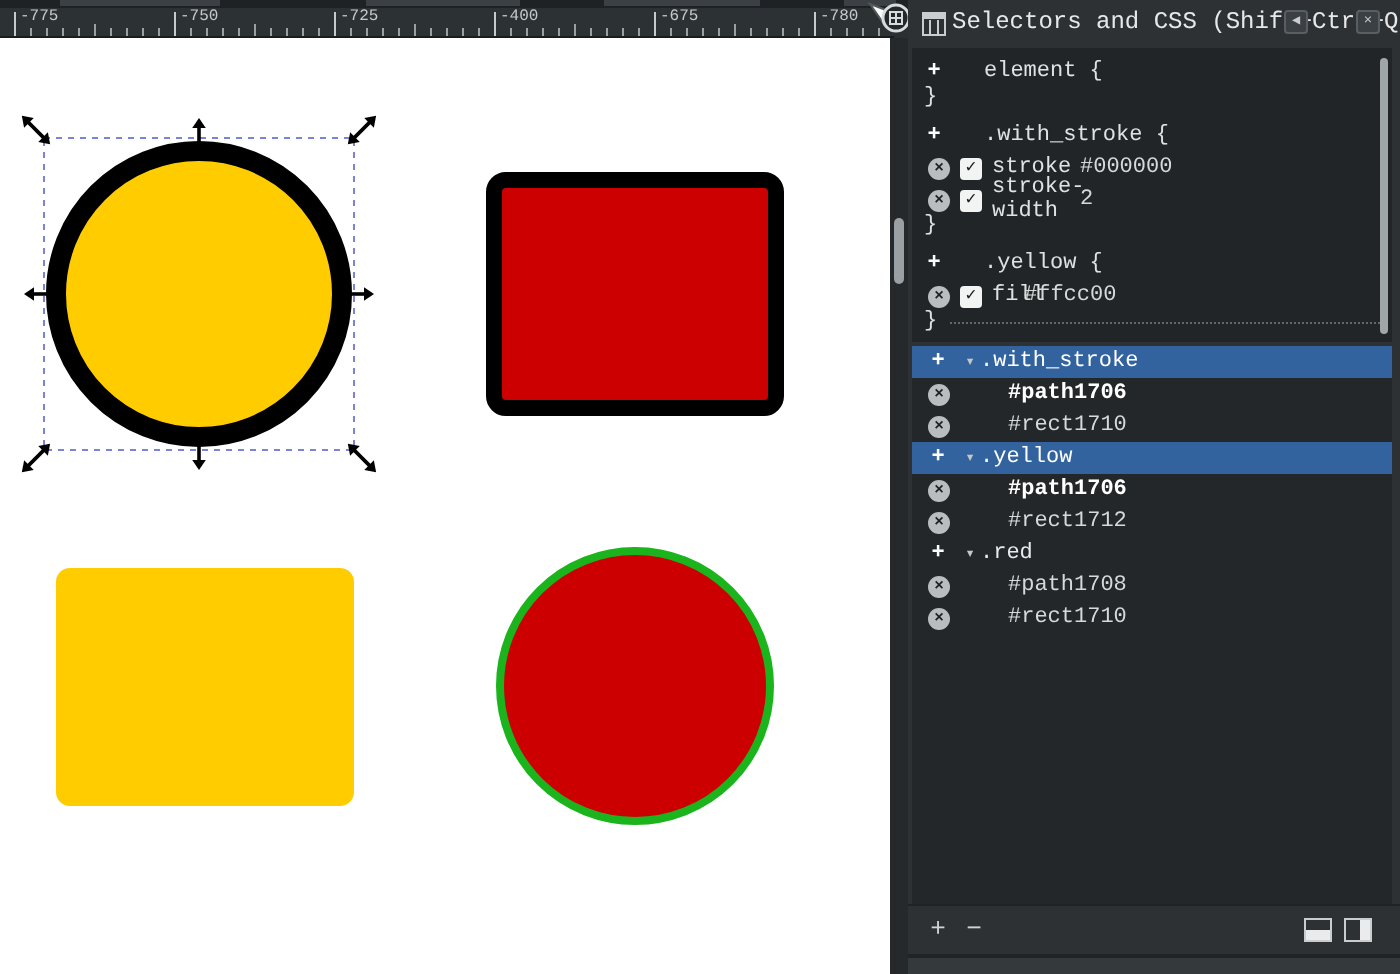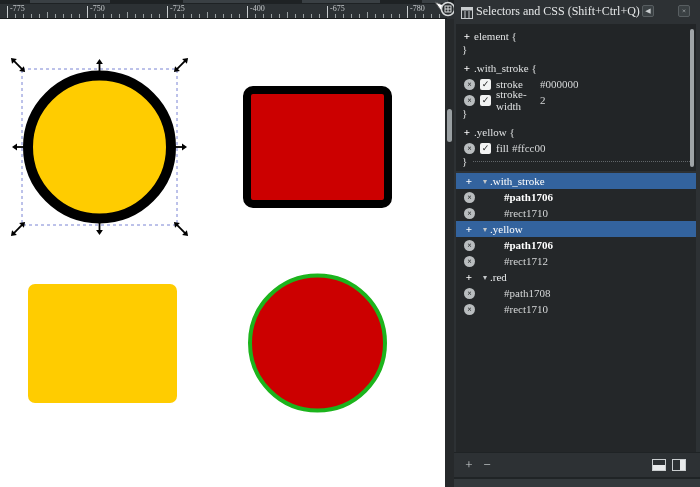--- a/index.html
+++ b/index.html
@@ -1,17 +1,17 @@
 <!DOCTYPE html>
 <html><head>
 <meta charset="utf-8">
 <style>
   html,body{margin:0;padding:0;}
   .app{position:relative;width:700px;height:487px;background:#2b2f32;overflow:hidden;
-       font-family:Liberation Serif, serif;-webkit-font-smoothing:antialiased;}
+       font-family:Liberation Mono, monospace;-webkit-font-smoothing:antialiased;}
   
   .canvas-wrap{position:absolute;left:0;top:0;width:454px;height:487px;}
   .topstrip{position:absolute;left:0;top:0;width:454px;height:4px;background:#1e2224;}
   .topstrip .seg{position:absolute;top:0;height:3px;background:#3a4044;}
   .ruler{position:absolute;left:0;top:4px;width:447px;height:14px;background:#2c3134;border-bottom:1px solid #191c1d;}
   .ruler .tick{position:absolute;bottom:0;width:1px;background:#9aa0a2;}
   .ruler .tick.major{height:12px;background:#c6cacc;}
   .ruler .tick.mid{height:6px;}
   .ruler .tick.minor{height:4px;}
   .ruler .rlabel{position:absolute;top:0px;font-size:8px;color:#c6cacc;letter-spacing:0px;}
@@ -27,21 +27,21 @@
            font-size:7px;line-height:11px;text-align:center;box-sizing:border-box;}
   .hdr-btn.dock{position:absolute;right:46px;top:5px;}
   .hdr-btn.close{position:absolute;right:10px;top:5px;}
   .editor{position:absolute;left:2px;top:24px;width:240px;height:147px;background:#222527;overflow:hidden;}
   .edrow{display:flex;align-items:center;height:14px;font-size:11px;color:#dfe1e2;}
   .edrow.sel{margin-top:6px;}
   .edrow.first{margin-top:5px;}
   .edrow.close-row{height:12px;}
   .edrow.prop{margin-top:2px;}
   .plus-btn{width:10px;text-align:center;color:#ffffff;font-weight:bold;font-size:11px;margin-left:6px;}
-  .sel-text{margin-left:2px;}
+  .sel-text{margin-left:20px;}
   .close-brace{margin-left:6px;}
   .del-ic{width:11px;height:11px;border-radius:50%;background:#b9bdbf;color:#1d2021;font-size:8px;font-weight:bold;
           line-height:11px;text-align:center;margin-left:8px;flex:none;}
   .chk{width:11px;height:11px;border-radius:2px;background:#f2f3f3;color:#151617;font-size:9px;line-height:11px;
        text-align:center;margin-left:5px;flex:none;}
   .prop-name{margin-left:5px;}
   .prop-name.w44{width:44px;}
   .prop-name.w16{width:16px;}
   .prop-val{color:#d6d8d9;}
   .dotline{flex:1;border-top:1px dotted #61666a;margin:0 4px 0 6px;height:0;}

